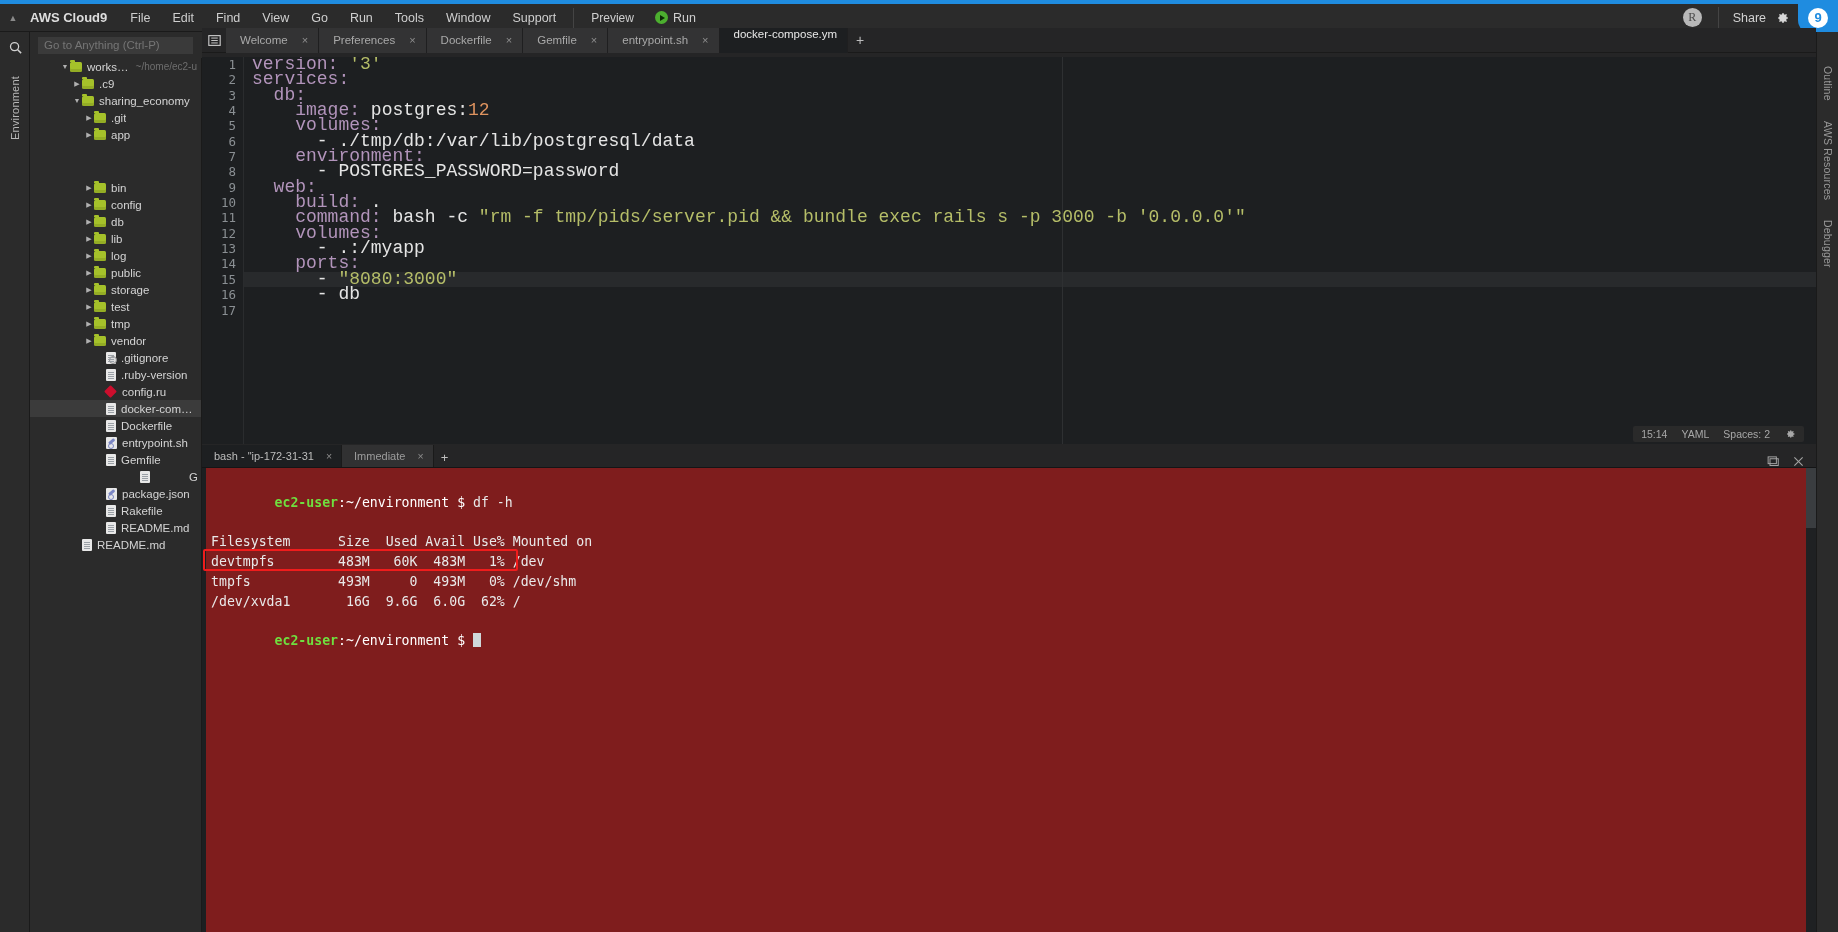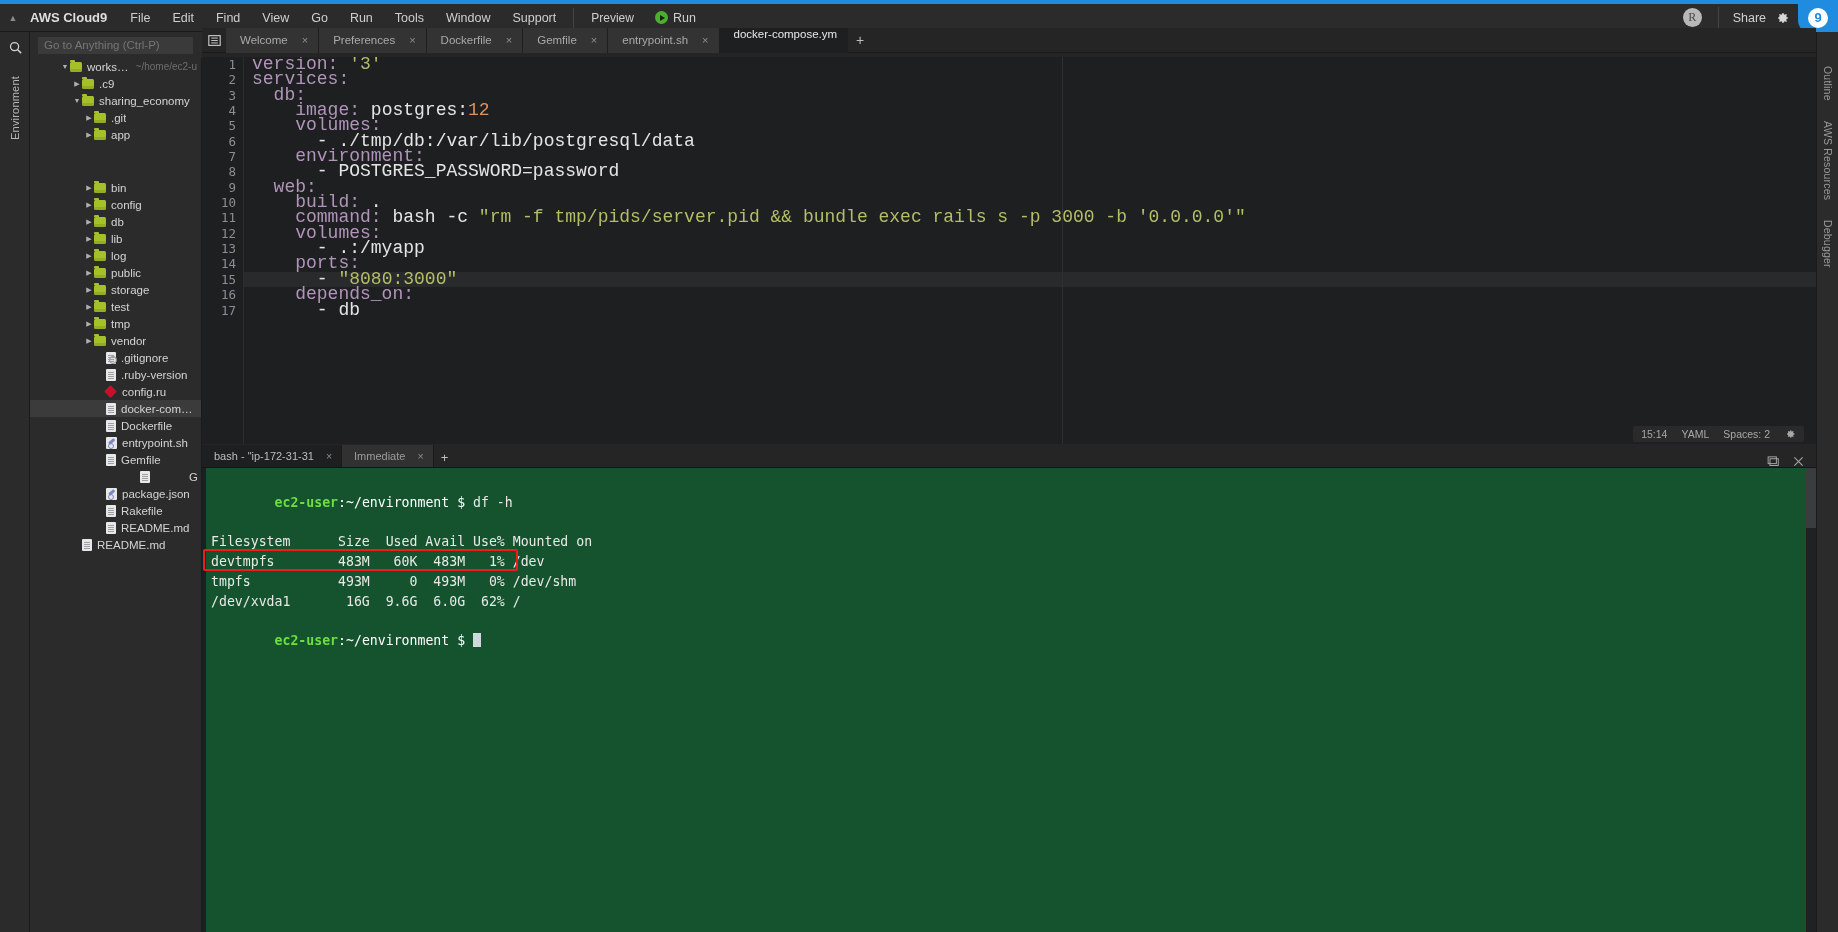--- a/index.html
+++ b/index.html
@@ -210,21 +210,21 @@
   .ttab {
     height:22px; display:flex; align-items:center; gap:12px; padding:0 9px 0 12px;
     font-size:11px; color:#bdbdbd; background:#1d1f21; border-right:1px solid #1a1a1a;
   }
   .ttab.inactive { background:#313132; color:#9c9c9c; }
   .ttab .x { font-size:10.5px; color:#8d8d8d; }
   .ttabplus { width:22px;height:18px;display:flex;align-items:center;justify-content:center;color:#c0c0c0;font-size:13px;margin-bottom:1px; }
   .termctl { margin-left:auto; display:flex; align-items:center; gap:14px; padding-right:12px; color:#a5a5a5; }
   .termbody {
     position:absolute; left:4px; top:22px; right:10px; bottom:0;
-    background:#14532d; padding:5px 0 0 5px; overflow:hidden;
+    background:#7f1d1d; padding:5px 0 0 5px; overflow:hidden;
   }
   .tline {
     font-family:"DejaVu Sans Mono", monospace; font-size:13.2px; line-height:19.8px;
     color:#e9e9e9; white-space:pre; position:relative;
   }
   .t-user { color:#6fdf3f; font-weight:bold; }
   .t-path { color:#ffffff; }
   .redbox {
     position:absolute; left:203px; top:549px; width:315px; height:22px;
     border:2.5px solid #f01c1c; border-radius:2px; pointer-events:none;
@@ -503,21 +503,20 @@
         <div class="cline"><span class="k-txt">      - ./tmp/db:/var/lib/postgresql/data</span></div>
         <div class="cline"><span class="k-key">    environment:</span></div>
         <div class="cline"><span class="k-txt">      - POSTGRES_PASSWORD=password</span></div>
         <div class="cline"><span class="k-key">  web:</span></div>
         <div class="cline"><span class="k-key">    build:</span><span class="k-txt"> .</span></div>
         <div class="cline"><span class="k-key">    command:</span><span class="k-txt"> bash -c </span><span class="k-str">"rm -f tmp/pids/server.pid &amp;&amp; bundle exec rails s -p 3000 -b '0.0.0.0'"</span></div>
         <div class="cline"><span class="k-key">    volumes:</span></div>
         <div class="cline"><span class="k-txt">      - .:/myapp</span></div>
         <div class="cline"><span class="k-key">    ports:</span></div>
         <div class="cline active"><span class="k-txt">      - </span><span class="k-str">"8080:3000"</span></div>
-        <div class="cline"><span class="k-key">    depends_on:</span></div>
         <div class="cline"><span class="k-txt">      - db</span></div>
       </div>
     <div class="vsplit"></div>
   </div>
 
   <div class="statusbar">
     <div class="sb-chip">
       <span>15:14</span>
       <span>YAML</span>
       <span>Spaces: 2</span>

